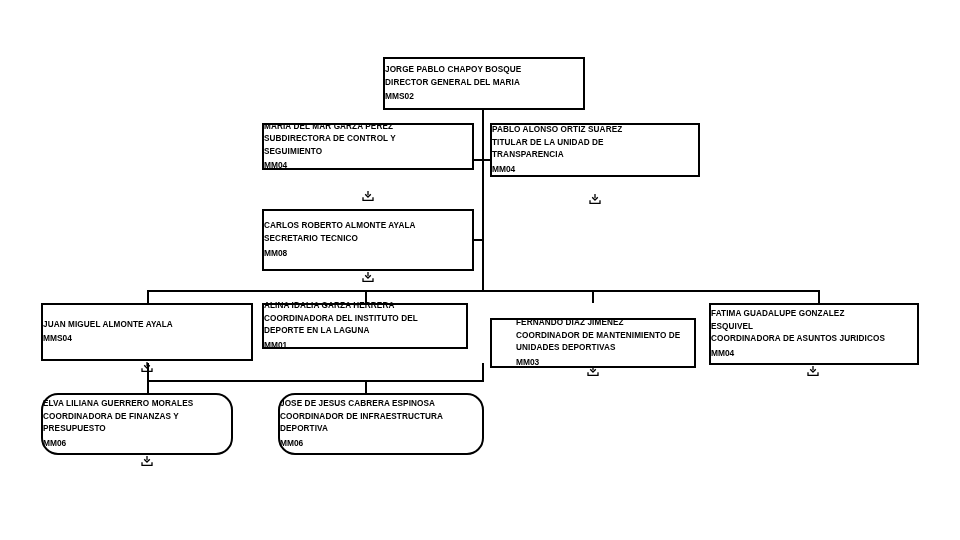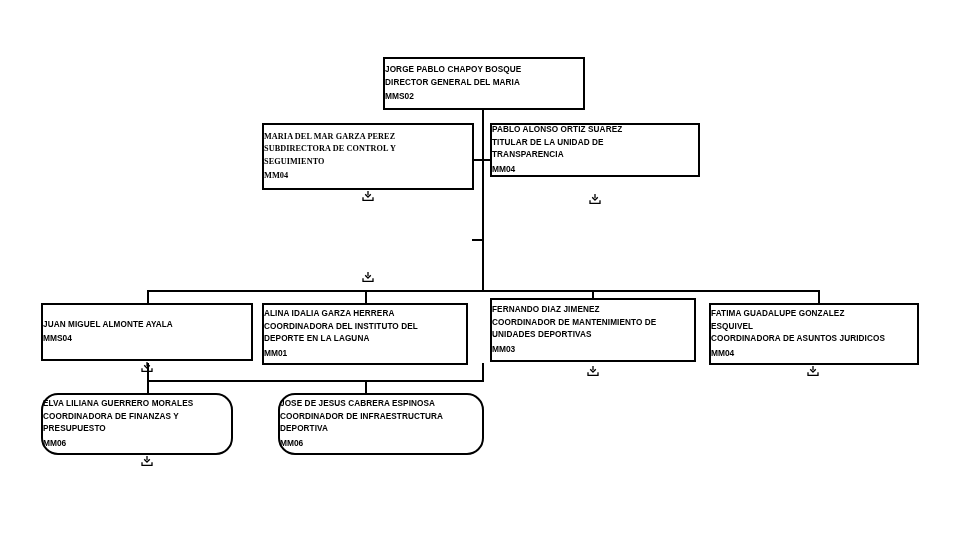--- a/index.html
+++ b/index.html
@@ -75,21 +75,21 @@
   <div class="conn v" style="left:147px;top:380px;height:13px;"></div>
   <div class="conn v" style="left:365px;top:380px;height:13px;"></div>
   <div class="conn v" style="left:482px;top:363px;height:19px;"></div>
 
   <div class="node" style="left:383px;top:57px;width:202px;height:53px;">
     <div class="line">JORGE PABLO CHAPOY BOSQUE</div>
     <div class="line">DIRECTOR GENERAL DEL MARIA</div>
     <div class="code">MMS02</div>
   </div>
 
-  <div class="node" style="left:262px;top:123px;width:212px;height:67px;font-family:Liberation Serif, serif;">
+  <div class="node" style="left:262px;top:123px;width:212px;height:47px;">
     <div class="line">MARIA DEL MAR GARZA PEREZ</div>
     <div class="line">SUBDIRECTORA DE CONTROL Y</div>
     <div class="line">SEGUIMIENTO</div>
     <div class="code">MM04</div>
   </div>
   <div class="dl-icon" style="left:361px;top:190px;">
     <svg viewBox="0 0 14 12">
         <path d="M7 1 L7 5 M4.2 4.2 L7 7 L9.8 4.2 M2 7.2 L2 10.4 L12 10.4 L12 7.2" fill="none" stroke="#000" stroke-width="1.3"></path>
       </svg>
   </div>
@@ -99,44 +99,49 @@
     <div class="line">TITULAR DE LA UNIDAD DE</div>
     <div class="line">TRANSPARENCIA</div>
     <div class="code">MM04</div>
   </div>
   <div class="dl-icon" style="left:588px;top:193px;">
     <svg viewBox="0 0 14 12">
         <path d="M7 1 L7 5 M4.2 4.2 L7 7 L9.8 4.2 M2 7.2 L2 10.4 L12 10.4 L12 7.2" fill="none" stroke="#000" stroke-width="1.3"></path>
       </svg>
   </div>
 
+  <div class="node" style="left:262px;top:209px;width:212px;height:62px;">
+    <div class="line">CARLOS ROBERTO ALMONTE AYALA</div>
+    <div class="line">SECRETARIO TECNICO</div>
+    <div class="code">MM08</div>
+  </div>
   <div class="dl-icon" style="left:361px;top:271px;">
     <svg viewBox="0 0 14 12">
         <path d="M7 1 L7 5 M4.2 4.2 L7 7 L9.8 4.2 M2 7.2 L2 10.4 L12 10.4 L12 7.2" fill="none" stroke="#000" stroke-width="1.3"></path>
       </svg>
   </div>
 
   <div class="node" style="left:41px;top:303px;width:212px;height:58px;">
     <div class="line">JUAN MIGUEL ALMONTE AYALA</div>
     <div class="code">MMS04</div>
   </div>
   <div class="dl-icon" style="left:140px;top:361px;">
     <svg viewBox="0 0 14 12">
         <path d="M7 1 L7 5 M4.2 4.2 L7 7 L9.8 4.2 M2 7.2 L2 10.4 L12 10.4 L12 7.2" fill="none" stroke="#000" stroke-width="1.3"></path>
       </svg>
   </div>
 
-  <div class="node" style="left:262px;top:303px;width:206px;height:62px;">
+  <div class="node" style="left:262px;top:303px;width:206px;height:46px;">
     <div class="line">ALINA IDALIA GARZA HERRERA</div>
     <div class="line">COORDINADORA DEL INSTITUTO DEL</div>
     <div class="line">DEPORTE EN LA LAGUNA</div>
     <div class="code">MM01</div>
   </div>
 
-  <div class="node" style="left:490px;top:298px;width:206px;height:64px;">
+  <div class="node" style="left:490px;top:318px;width:206px;height:50px;padding-left:24px;">
     <div class="line">FERNANDO DIAZ JIMENEZ</div>
     <div class="line">COORDINADOR DE MANTENIMIENTO DE</div>
     <div class="line">UNIDADES DEPORTIVAS</div>
     <div class="code">MM03</div>
   </div>
   <div class="dl-icon" style="left:586px;top:365px;">
     <svg viewBox="0 0 14 12">
         <path d="M7 1 L7 5 M4.2 4.2 L7 7 L9.8 4.2 M2 7.2 L2 10.4 L12 10.4 L12 7.2" fill="none" stroke="#000" stroke-width="1.3"></path>
       </svg>
   </div>

